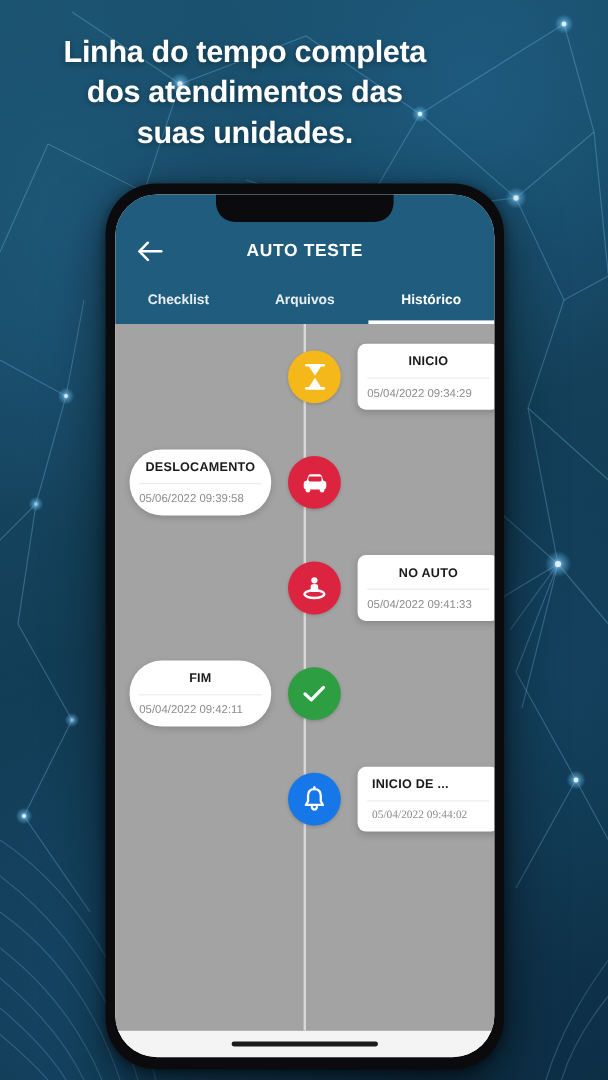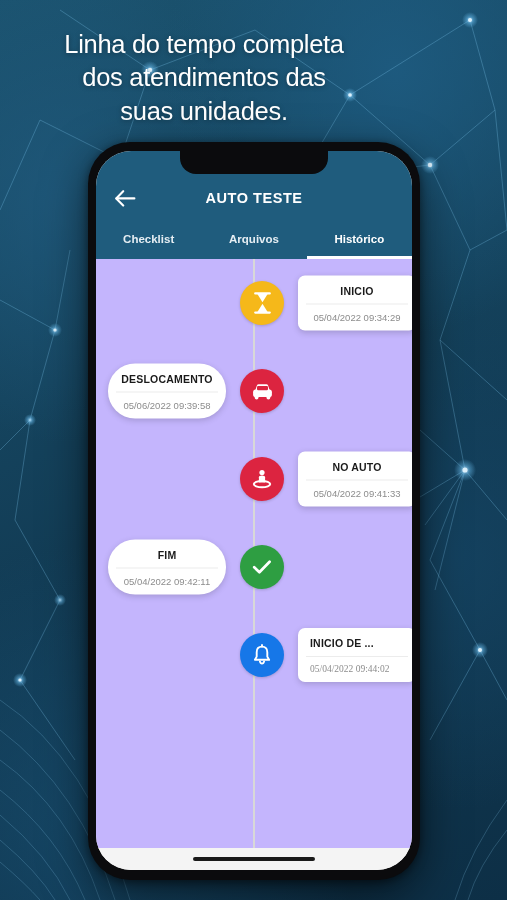--- a/index.html
+++ b/index.html
@@ -21,29 +21,29 @@
       radial-gradient(ellipse 60% 40% at 90% 62%, rgba(20,66,96,.9) 0%, rgba(14,44,66,0) 70%),
       radial-gradient(ellipse 75% 45% at 18% 92%, rgba(24,78,112,.7) 0%, rgba(12,42,62,0) 70%),
       linear-gradient(160deg,#1b536f 0%, #174964 25%, #123c55 55%, #0d2f46 100%);
   }
   #bg svg { position:absolute; inset:0; width:507px; height:900px; }
 
   
   .headline {
     position:absolute; top:28px; left:0; width:408px;
     text-align:center; color:#ffffff;
-    font-size:25.5px; font-weight:normal; line-height:1.31;
+    font-size:25.5px; font-weight:bold; line-height:1.31;
     letter-spacing:-0.3px;
     text-shadow:0 1px 5px rgba(0,0,0,.35);
     z-index:5;
   }
 
   
   .phone {
-    position:absolute; left:88px; top:142px;
+    position:absolute; left:88px; top:153px;
     width:332px; height:738px;
     background:#0b0b0d;
     border-radius:42px;
     box-shadow:0 16px 46px rgba(0,0,0,.55), 0 2px 10px rgba(0,0,0,.5);
     z-index:6;
     padding:9px 8px 10px 8px;
   }
   .screen {
     position:relative; width:100%; height:100%;
     background:#f4f4f4; border-radius:35px; overflow:hidden;
@@ -65,35 +65,35 @@
     height:42px; display:flex; align-items:center; position:relative;
   }
   .back-btn {
     position:absolute; left:16px; top:50%; transform:translateY(-50%);
     width:26px; height:26px; display:flex; align-items:center; justify-content:center;
   }
   .appbar-title {
     width:100%; text-align:center; color:#fff;
     font-size:14.5px; font-weight:bold; letter-spacing:.55px;
   }
-  .tabs { display:flex; height:40px; }
+  .tabs { display:flex; height:40px;justify-content:flex-end; }
   .tab {
     flex:1; display:flex; align-items:center; justify-content:center;
     color:#e6eef3; font-size:11.5px; font-weight:bold;
     position:relative;
   }
   .tab.active { color:#ffffff; }
   .tab.active::after {
     content:""; position:absolute; bottom:0; left:0; right:0;
     height:3px; background:#ffffff;
   }
 
   
   .timeline {
-    flex:1 1 auto; position:relative; background:#c4b5fd;
+    flex:1 1 auto; position:relative; background:#a3a3a3;
     overflow:hidden;
     padding-left:16px;
   }
   .rail {
     position:absolute; left:50%; transform:translateX(-50%);
     top:0; bottom:0; width:2px; background:#d8d8d8;
   }
   .row {
     position:relative; height:88px; display:flex; align-items:center;
   }
@@ -115,21 +115,21 @@
   .card.right { left:calc(50% + 36px); }
   .card.left  { right:calc(50% + 36px);border-radius:27px; }
   .card-title {
     font-size:10.5px; font-weight:bold; color:#1a1a1a;
     text-align:center; letter-spacing:.2px;
     padding-bottom:7px; border-bottom:1px solid #ececec;
     white-space:nowrap; overflow:hidden;
   }
   .card.alignleft .card-title { text-align:left; padding-left:4px; }
   .card-time {
-    font-size:9.5px; color:#8c8c8c; text-align:center;
+    font-size:9.5px; color:#8c8c8c; text-align:left;
     padding-top:7px; white-space:nowrap;
   }
   .card.alignleft .card-time { text-align:left; padding-left:4px;font-family:Liberation Serif, serif; }
 
   
   .home-bar {
     flex:0 0 auto; height:22px; background:#f4f4f4;
     display:flex; align-items:center; justify-content:center;
   }
   .home-bar span {

